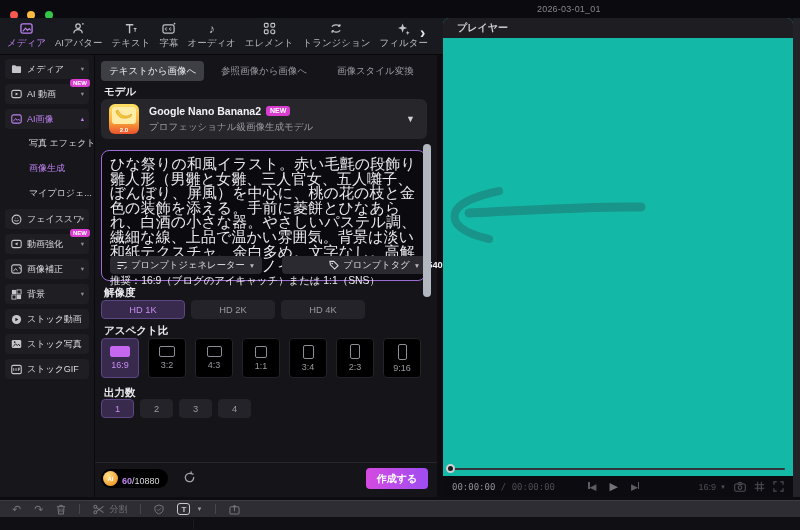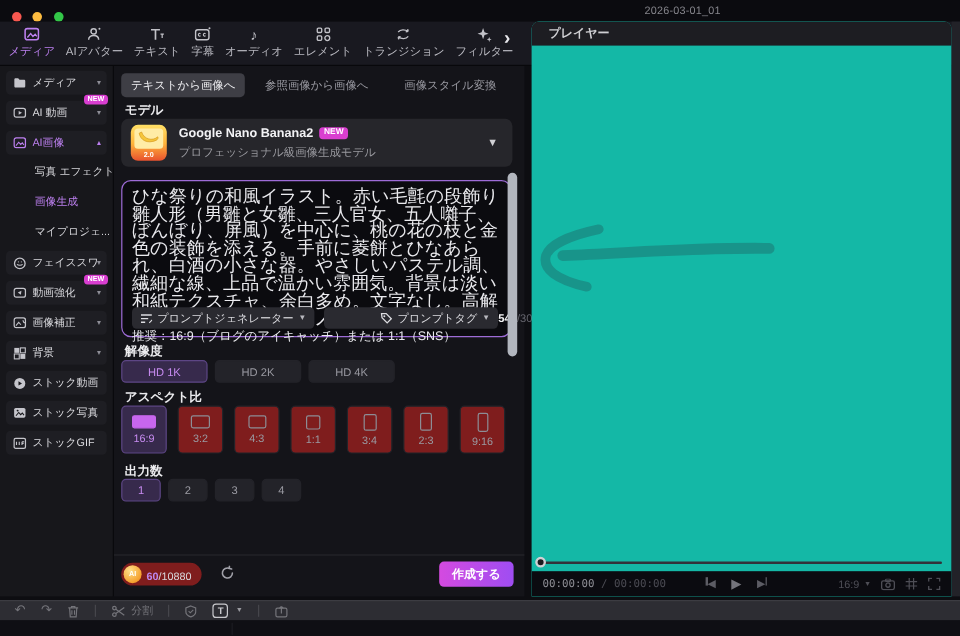--- a/index.html
+++ b/index.html
@@ -59,45 +59,45 @@
   .model-caret { position:absolute; right:12px; top:15px; font-size:9px; color:#d0d0d5; }
 
   .promptbox { position:absolute; left:6px; top:95px; width:325px; height:131px; background:#0b0b0f;
                border:1.5px solid #9d6bd6; border-radius:8px; padding:6px 8px; }
   .prompt-text { font-size:15px; line-height:14.6px; color:#eaeaee; letter-spacing:.1px; }
   .prompt-reco { font-size:10.4px; line-height:14.6px; color:#eaeaee; }
   .prompt-foot { position:absolute; left:8px; right:8px; bottom:6px; display:flex; align-items:center; }
   .pbtn { display:flex; align-items:center; gap:4px; height:18px; background:#2a2a30; border-radius:4px;
           padding:0 7px; font-size:9.3px; color:#dcdce0; white-space:nowrap; }
   .pbtn .pcaret { font-size:6.5px; color:#b8b8be; }
-  .pbtn + .pbtn { margin-left:8px;padding-left:47px; }
+  .pbtn + .pbtn { margin-left:20px;padding-left:47px; }
   .char-count { margin-left:auto; font-size:9.3px; }
   .char-count .cc-used { color:#f2f2f4; font-weight:bold; }
   .char-count .cc-max { color:#65656d; }
 
   .chip-row { position:absolute; display:flex; gap:6px; }
   .chip { height:19px; display:flex; align-items:center; justify-content:center; background:#232329;
           border:1px solid #232329; border-radius:4px; font-size:9.3px; color:#9a9aa2; }
   .chip.sel { background:#372a4c; border-color:#5d4685; color:#c88cf2; }
-  .res-chip { width:72px; }
+  .res-chip { width:84px; }
   .num-chip { width:33px; }
 
   .ar-row { position:absolute; left:6px; top:283px; display:flex; gap:9px; }
-  .ar-tile { width:38px; height:40px; background:#7f1d1d; border:1px solid #232329; border-radius:4px;
+  .ar-tile { width:38px; height:40px; background:#000000; border:1px solid #232329; border-radius:4px;
              display:flex; flex-direction:column; align-items:center; justify-content:center; gap:3px; }
   .ar-tile .ar-shape { border:1.5px solid #8d8d95; border-radius:2px; }
   .ar-tile .ar-label { font-size:9px; color:#9a9aa2; }
   .ar-tile.sel { background:#372a4c; border-color:#5d4685; }
   .ar-tile.sel .ar-shape { background:#c766ee; border-color:#c766ee; }
   .ar-tile.sel .ar-label { color:#c88cf2; }
   .sh169{width:20px;height:11px;} .sh32{width:16px;height:11px;} .sh43{width:15px;height:11px;}
   .sh11{width:12px;height:12px;} .sh34{width:11px;height:14px;} .sh23{width:10px;height:15px;} .sh916{width:9px;height:16px;}
 
   .gen-divider { position:absolute; left:0; top:407px; width:342px; height:1px; background:#26262b; }
-  .credits-pill { position:absolute; left:6px; top:414px; height:19px; background:#7f1d1d; border-radius:10px;
+  .credits-pill { position:absolute; left:6px; top:414px; height:19px; background:#000000; border-radius:10px;
                   display:flex; align-items:center; padding:0 8px 0 2px; gap:4px; }
   .coin { width:15px; height:15px; border-radius:50%; background:radial-gradient(circle at 35% 30%,#ffe08a,#f5a12f 70%,#d97a1e);
           display:flex; align-items:center; justify-content:center; font-size:6px; font-weight:bold; color:#fff; }
   .credits-pill .cr-used { font-size:9px; font-weight:bold; color:#bd87ef; }
   .credits-pill .cr-total { font-size:9px; color:#d8d8dc; }
   .refresh-btn { position:absolute; left:88px; top:416px; color:#a2a2aa; }
   .create-btn { position:absolute; right:9px; top:413px; width:62px; height:21px; border-radius:4px;
                 background:linear-gradient(90deg,#d44ae0,#9f4df2); color:#fff; font-size:10px; font-weight:bold;
                 display:flex; align-items:center; justify-content:center; }
   .scroll-thumb { position:absolute; left:328px; top:89px; width:8px; height:153px; background:#b2b6be; border-radius:4px; }

